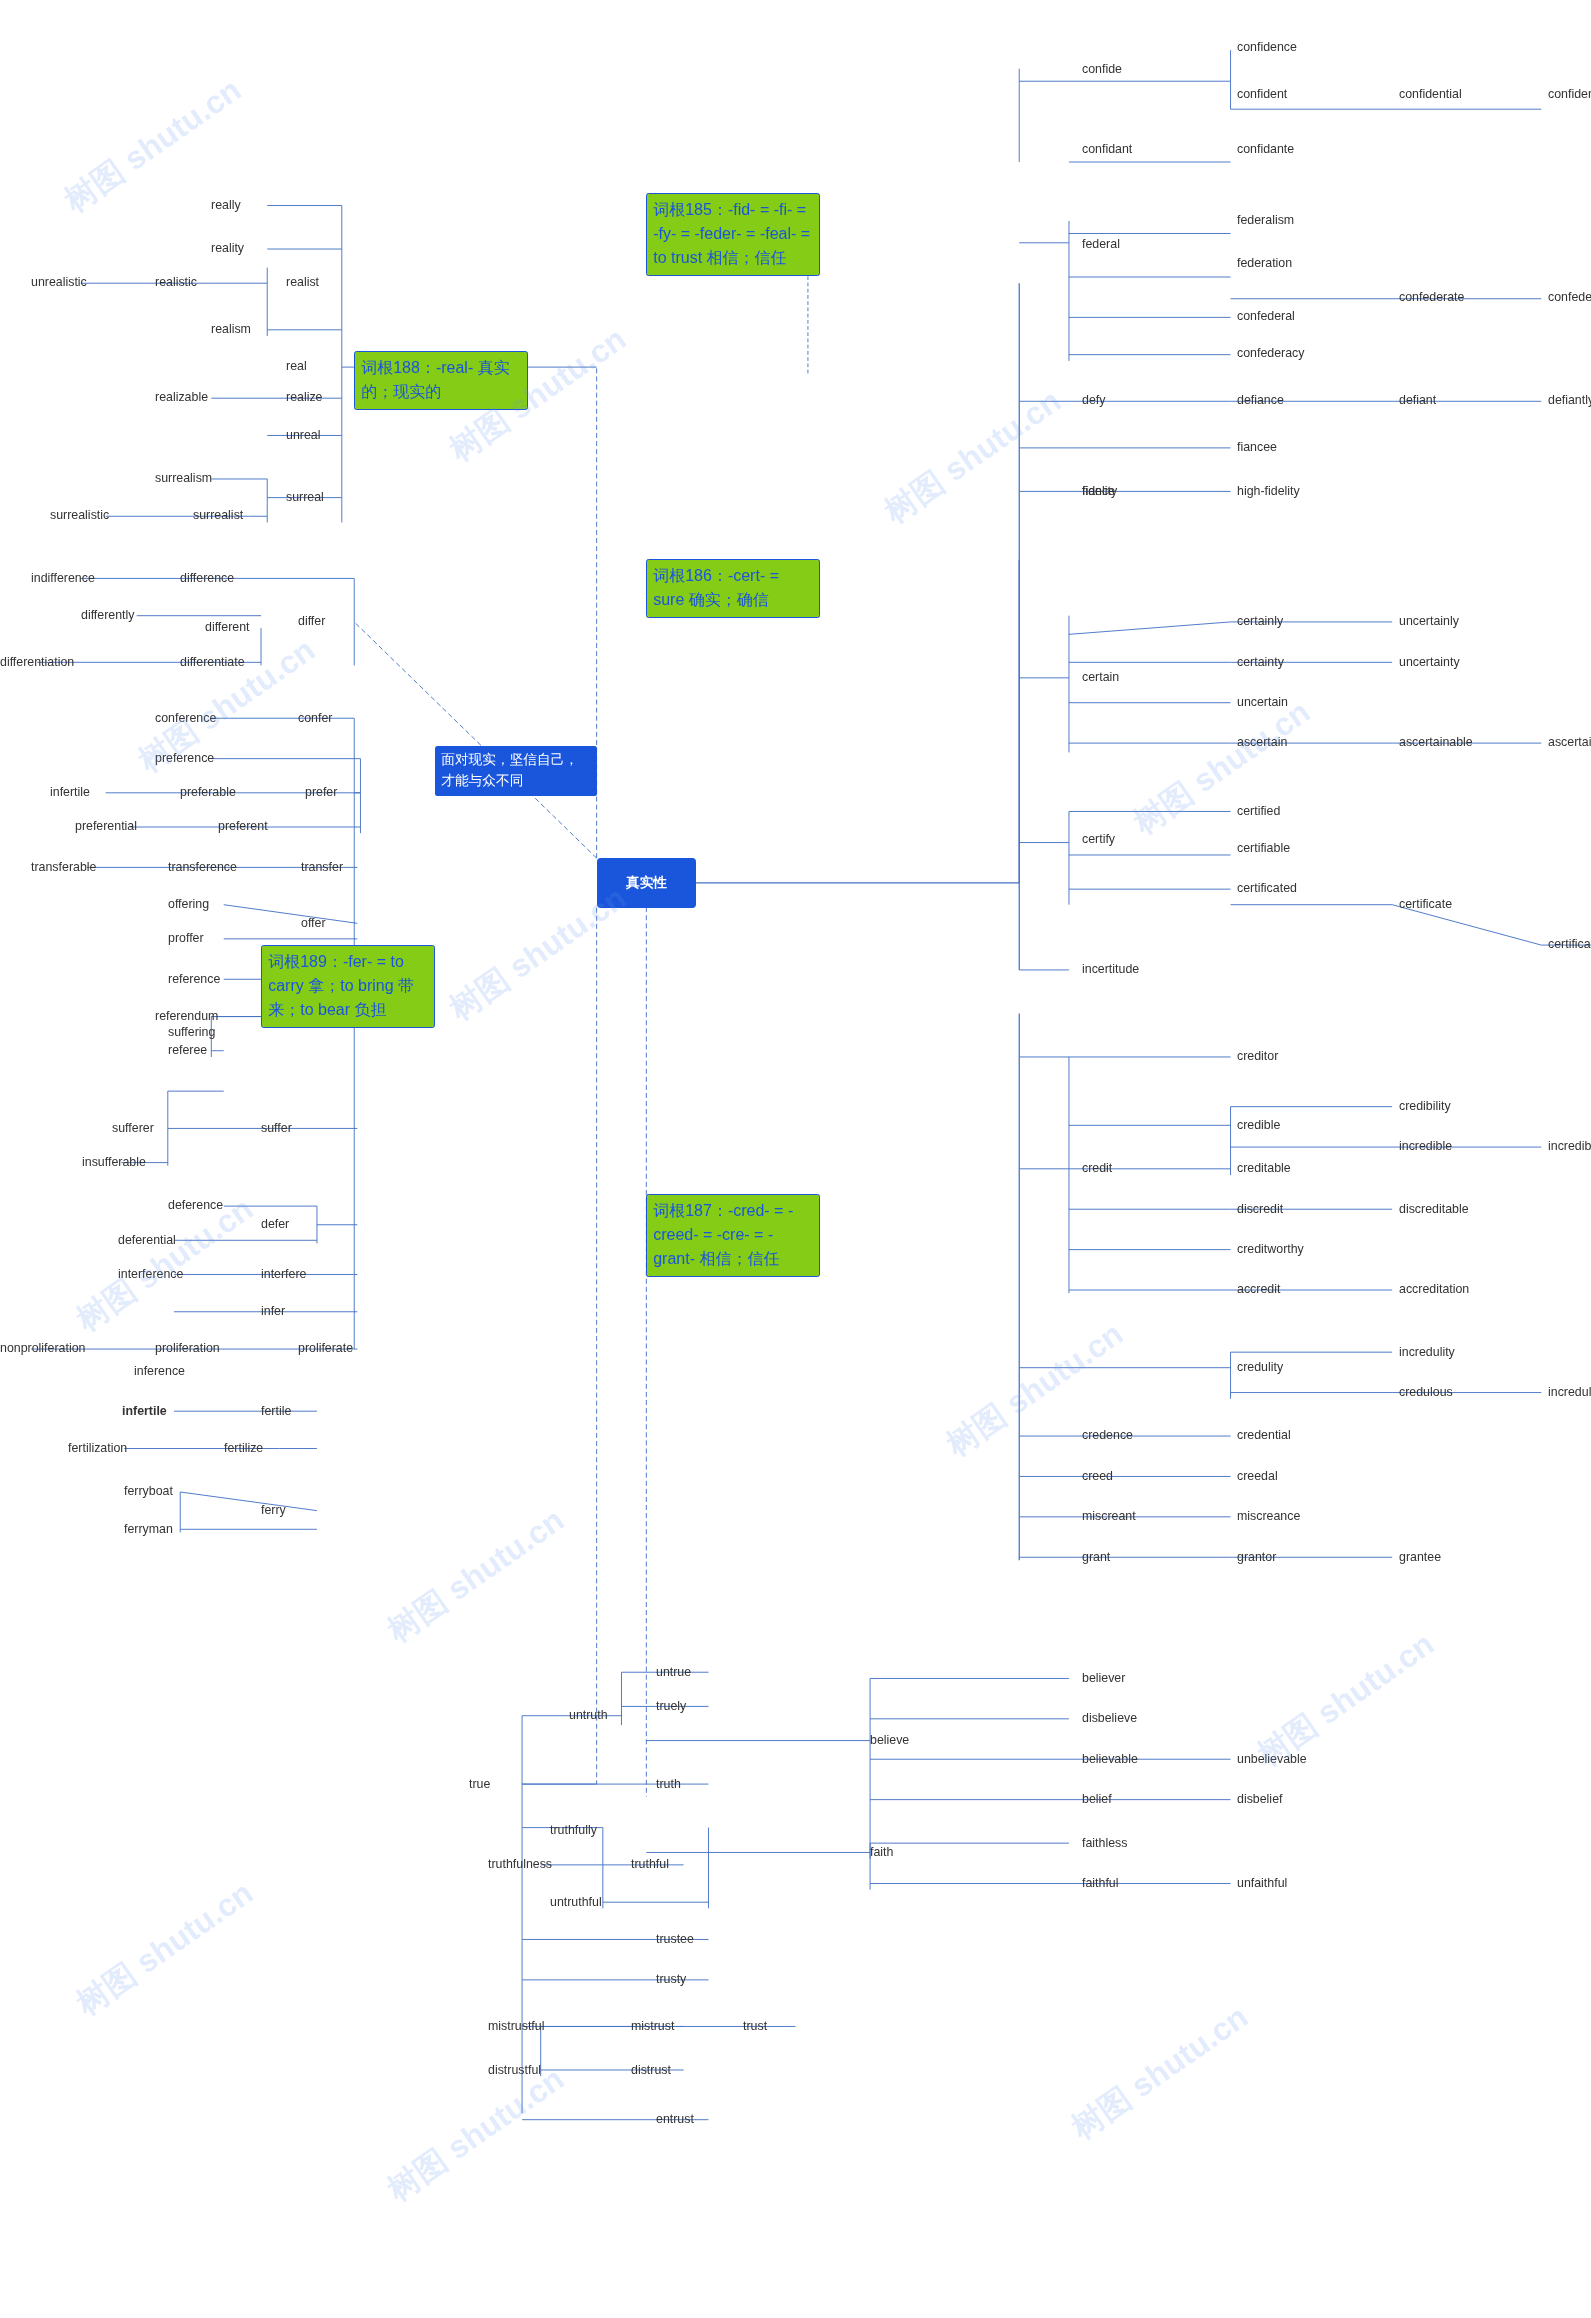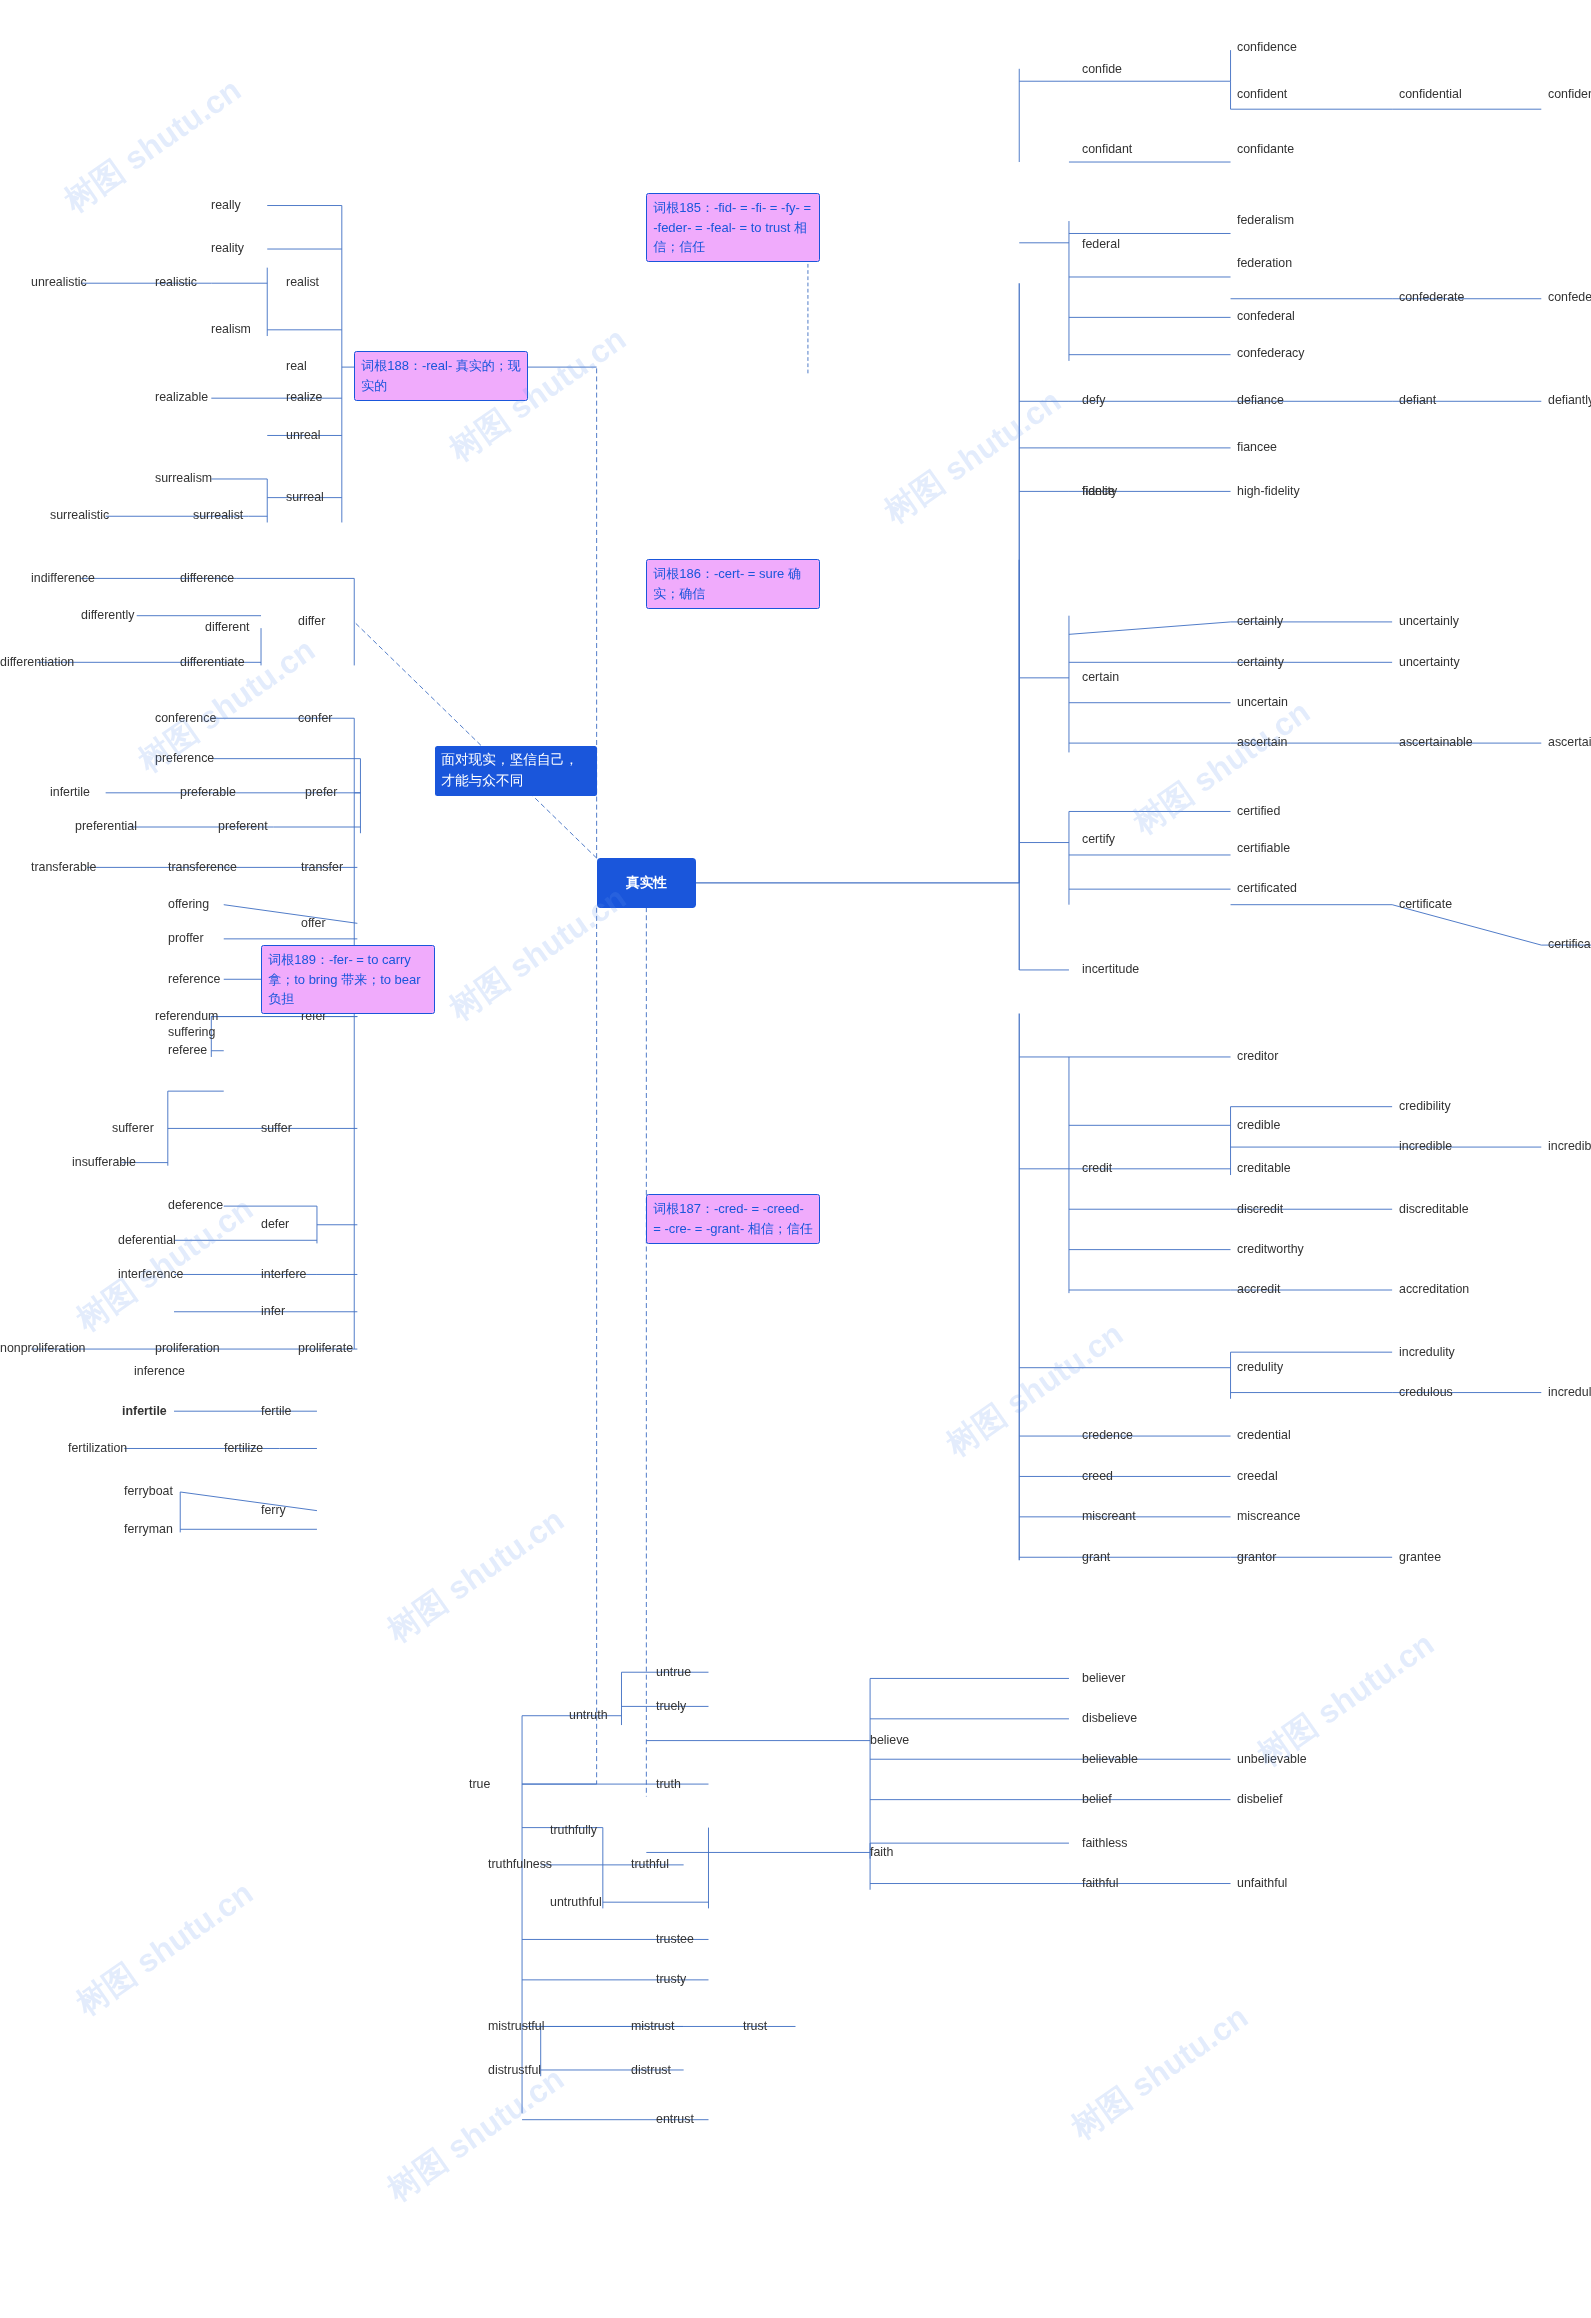--- a/index.html
+++ b/index.html
@@ -39,25 +39,25 @@
       justify-content: center;
       color: #fff;
       font-size: 13.7px;
       font-weight: bold;
       z-index: 10;
     }
 
     
     .anno-box {
       position: absolute;
-      background: #f0abfc;
+      background: #84cc16;
       border: 0.9px solid #1a56db;
       border-radius: 2.5px;
       padding: 4.4px 6.2px;
-      font-size: 13px;
+      font-size: 16px;
       color: #1a56db;
       z-index: 10;
       line-height: 1.5;
       max-width: 174px;
     }
 
     
     .node {
       position: absolute;
       font-size: 12.4px;
@@ -472,21 +472,21 @@
 <div class="node" style="left:168px;top:897px;">offering</div>
 <div class="node" style="left:301px;top:916px;">offer</div>
 <div class="node" style="left:168px;top:931px;">proffer</div>
 <div class="node" style="left:168px;top:972px;">reference</div>
 <div class="node" style="left:155px;top:1009px;">referendum</div>
 <div class="node" style="left:301px;top:1009px;">refer</div>
 <div class="node" style="left:168px;top:1043px;">referee</div>
 <div class="node" style="left:168px;top:1025px;">suffering</div>
 <div class="node" style="left:112px;top:1121px;">sufferer</div>
 <div class="node" style="left:261px;top:1121px;">suffer</div>
-<div class="node" style="left:72px;top:1155px;text-align:right;">insufferable</div>
+<div class="node" style="left:82px;top:1155px;text-align:right;">insufferable</div>
 <div class="node" style="left:168px;top:1198px;">deference</div>
 <div class="node" style="left:118px;top:1233px;">deferential</div>
 <div class="node" style="left:261px;top:1217px;">defer</div>
 <div class="node" style="left:118px;top:1267px;">interference</div>
 <div class="node" style="left:261px;top:1267px;">interfere</div>
 <div class="node" style="left:118px;top:1364px;padding-left:16px;">inference</div>
 <div class="node" style="left:261px;top:1304px;">infer</div>
 <div class="node" style="left:0px;top:1341px;">nonproliferation</div>
 <div class="node" style="left:155px;top:1341px;">proliferation</div>
 <div class="node" style="left:298px;top:1341px;">proliferate</div>

